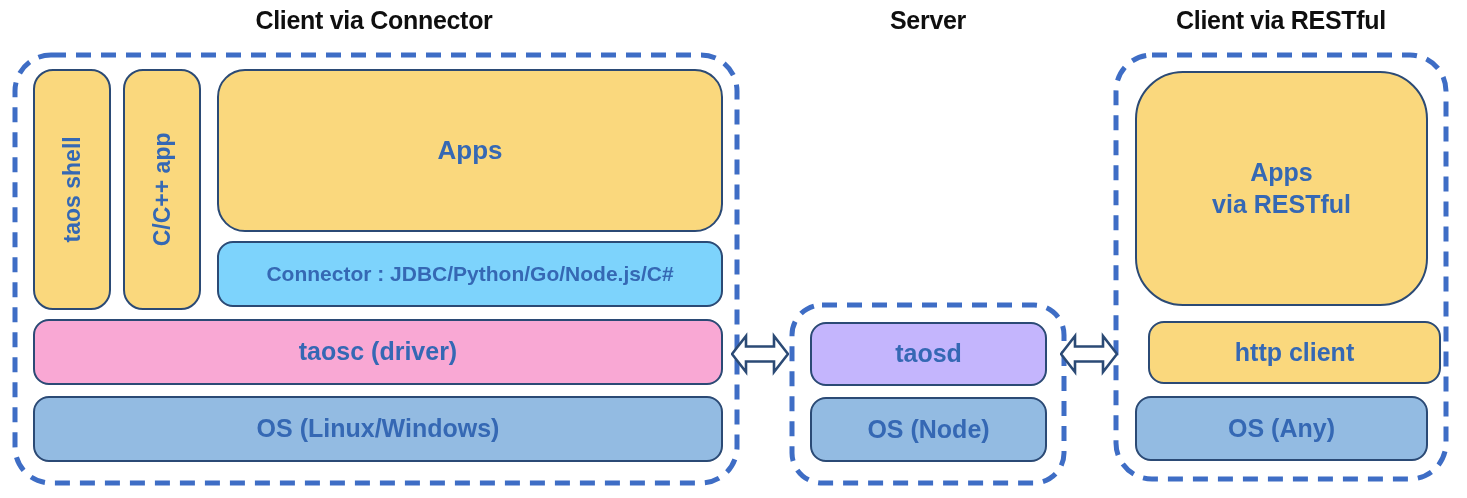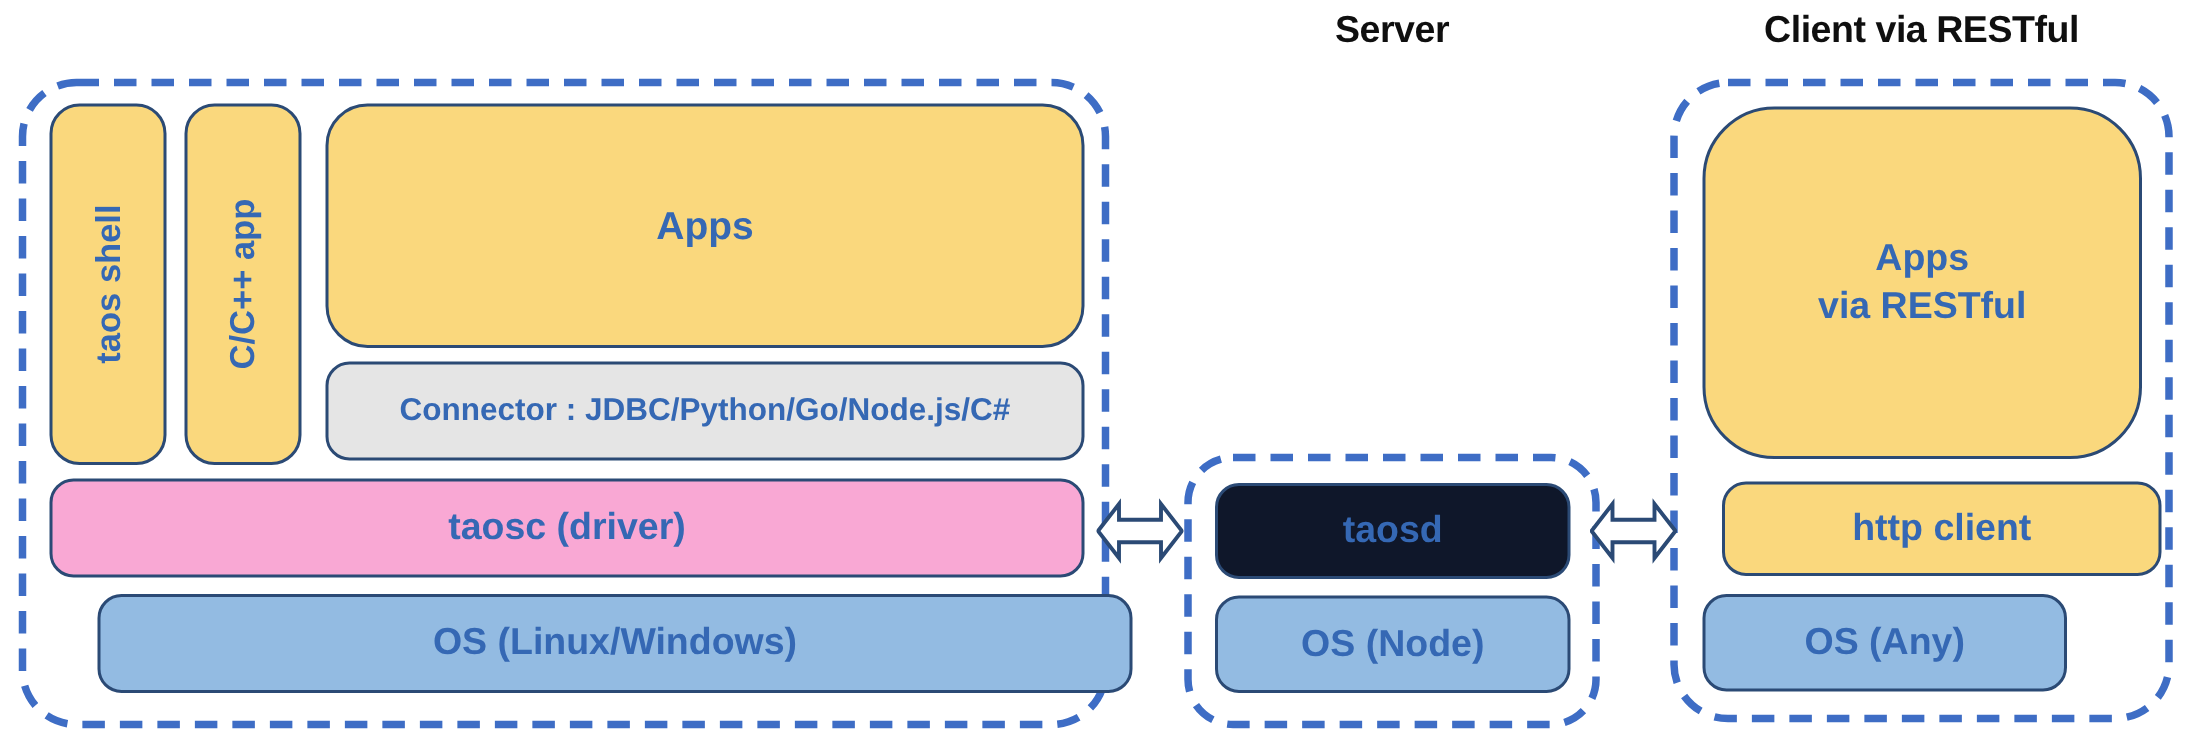--- a/index.html
+++ b/index.html
@@ -14,38 +14,39 @@
   .dashed-svg{position:absolute;}
   .box{
     position:absolute;box-sizing:border-box;
     display:flex;align-items:center;justify-content:center;
     border:2.5px solid #2b4a75;
     font-weight:700;color:#3568b4;text-align:center;line-height:1.25;
   }
   .yellow{background:#fad87d;}
   .orange{background:#f9a8d4;text-align:right;}
   .osblue{background:#93bbe2;}
-  .green {background:#0f172a;}
-  .gray  {background:#e5e5e5;}
+  .green {background:#c4b5fd;}
+  .gray  {background:#7dd3fc;}
   .r20{border-radius:20px;}
   .r28{border-radius:28px;}
   .r16{border-radius:16px;}
   .r48{border-radius:48px;}
   .fs26{font-size:26px;}
   .fs25{font-size:25px;}
   .fs23{font-size:23px;}
   .fs21{font-size:21px;}
   .vlabel{transform:rotate(-90deg);white-space:nowrap;}
   .arrow-svg{position:absolute;}
 </style>
 </head>
 <body>
 
 <div class="canvas">
 
+  <div class="group-title" style="left:15px;width:718px;">Client via Connector</div>
   <div class="group-title" style="left:793px;width:270px;">Server</div>
   <div class="group-title" style="left:1117px;width:328px;">Client via RESTful</div>
 
   <svg class="dashed-svg" style="left:11px;top:51px;" width="730" height="436">
     <rect x="4" y="4" width="722" height="428" rx="36" ry="36" fill="none" stroke="#3e6dc5" stroke-width="5" stroke-dasharray="15 10"></rect>
   </svg>
   <svg class="dashed-svg" style="left:788px;top:301px;" width="280" height="186">
     <rect x="4" y="4" width="272" height="178" rx="30" ry="30" fill="none" stroke="#3e6dc5" stroke-width="5" stroke-dasharray="15 10"></rect>
   </svg>
   <svg class="dashed-svg" style="left:1112px;top:51px;" width="338" height="432">
@@ -60,41 +61,41 @@
   </div>
   <div class="box yellow r28 fs26" style="left:217px;top:69px;width:506px;height:163px;">
     <span>Apps</span>
   </div>
   <div class="box gray r16 fs21" style="left:217px;top:241px;width:506px;height:66px;">
     <span>Connector : JDBC/Python/Go/Node.js/C#</span>
   </div>
   <div class="box orange r16 fs25" style="left:33px;top:319px;width:690px;height:66px;">
     <span>taosc (driver)</span>
   </div>
-  <div class="box osblue r16 fs25" style="left:33px;top:396px;width:690px;height:66px;margin-left:32px;">
+  <div class="box osblue r16 fs25" style="left:33px;top:396px;width:690px;height:66px;">
     <span>OS (Linux/Windows)</span>
   </div>
 
   <div class="box green r16 fs25" style="left:810px;top:322px;width:237px;height:64px;">
     <span>taosd</span>
   </div>
   <div class="box osblue r16 fs25" style="left:810px;top:397px;width:237px;height:65px;">
     <span>OS (Node)</span>
   </div>
 
   <div class="box yellow r48 fs25" style="left:1135px;top:71px;width:293px;height:235px;">
     <span>
       <span>Apps</span><br>
       <span>via RESTful</span>
     </span>
   </div>
   <div class="box yellow r16 fs25" style="left:1135px;top:321px;width:293px;height:63px;margin-left:13px;">
     <span>http client</span>
   </div>
-  <div class="box osblue r16 fs25" style="left:1135px;top:396px;width:243px;height:65px;">
+  <div class="box osblue r16 fs25" style="left:1135px;top:396px;width:293px;height:65px;">
     <span>OS (Any)</span>
   </div>
 
   <svg class="arrow-svg" style="left:731px;top:331px;" width="58" height="46" viewBox="0 0 58 46">
     <path d="M1,23 L15,5 L15,15.5 L43,15.5 L43,5 L57,23 L43,41 L43,30.5 L15,30.5 L15,41 Z" fill="#ffffff" stroke="#2b4a75" stroke-width="2.6" stroke-linejoin="miter"></path>
   </svg>
   <svg class="arrow-svg" style="left:1060px;top:331px;" width="58" height="46" viewBox="0 0 58 46">
     <path d="M1,23 L15,5 L15,15.5 L43,15.5 L43,5 L57,23 L43,41 L43,30.5 L15,30.5 L15,41 Z" fill="#ffffff" stroke="#2b4a75" stroke-width="2.6" stroke-linejoin="miter"></path>
   </svg>
 

